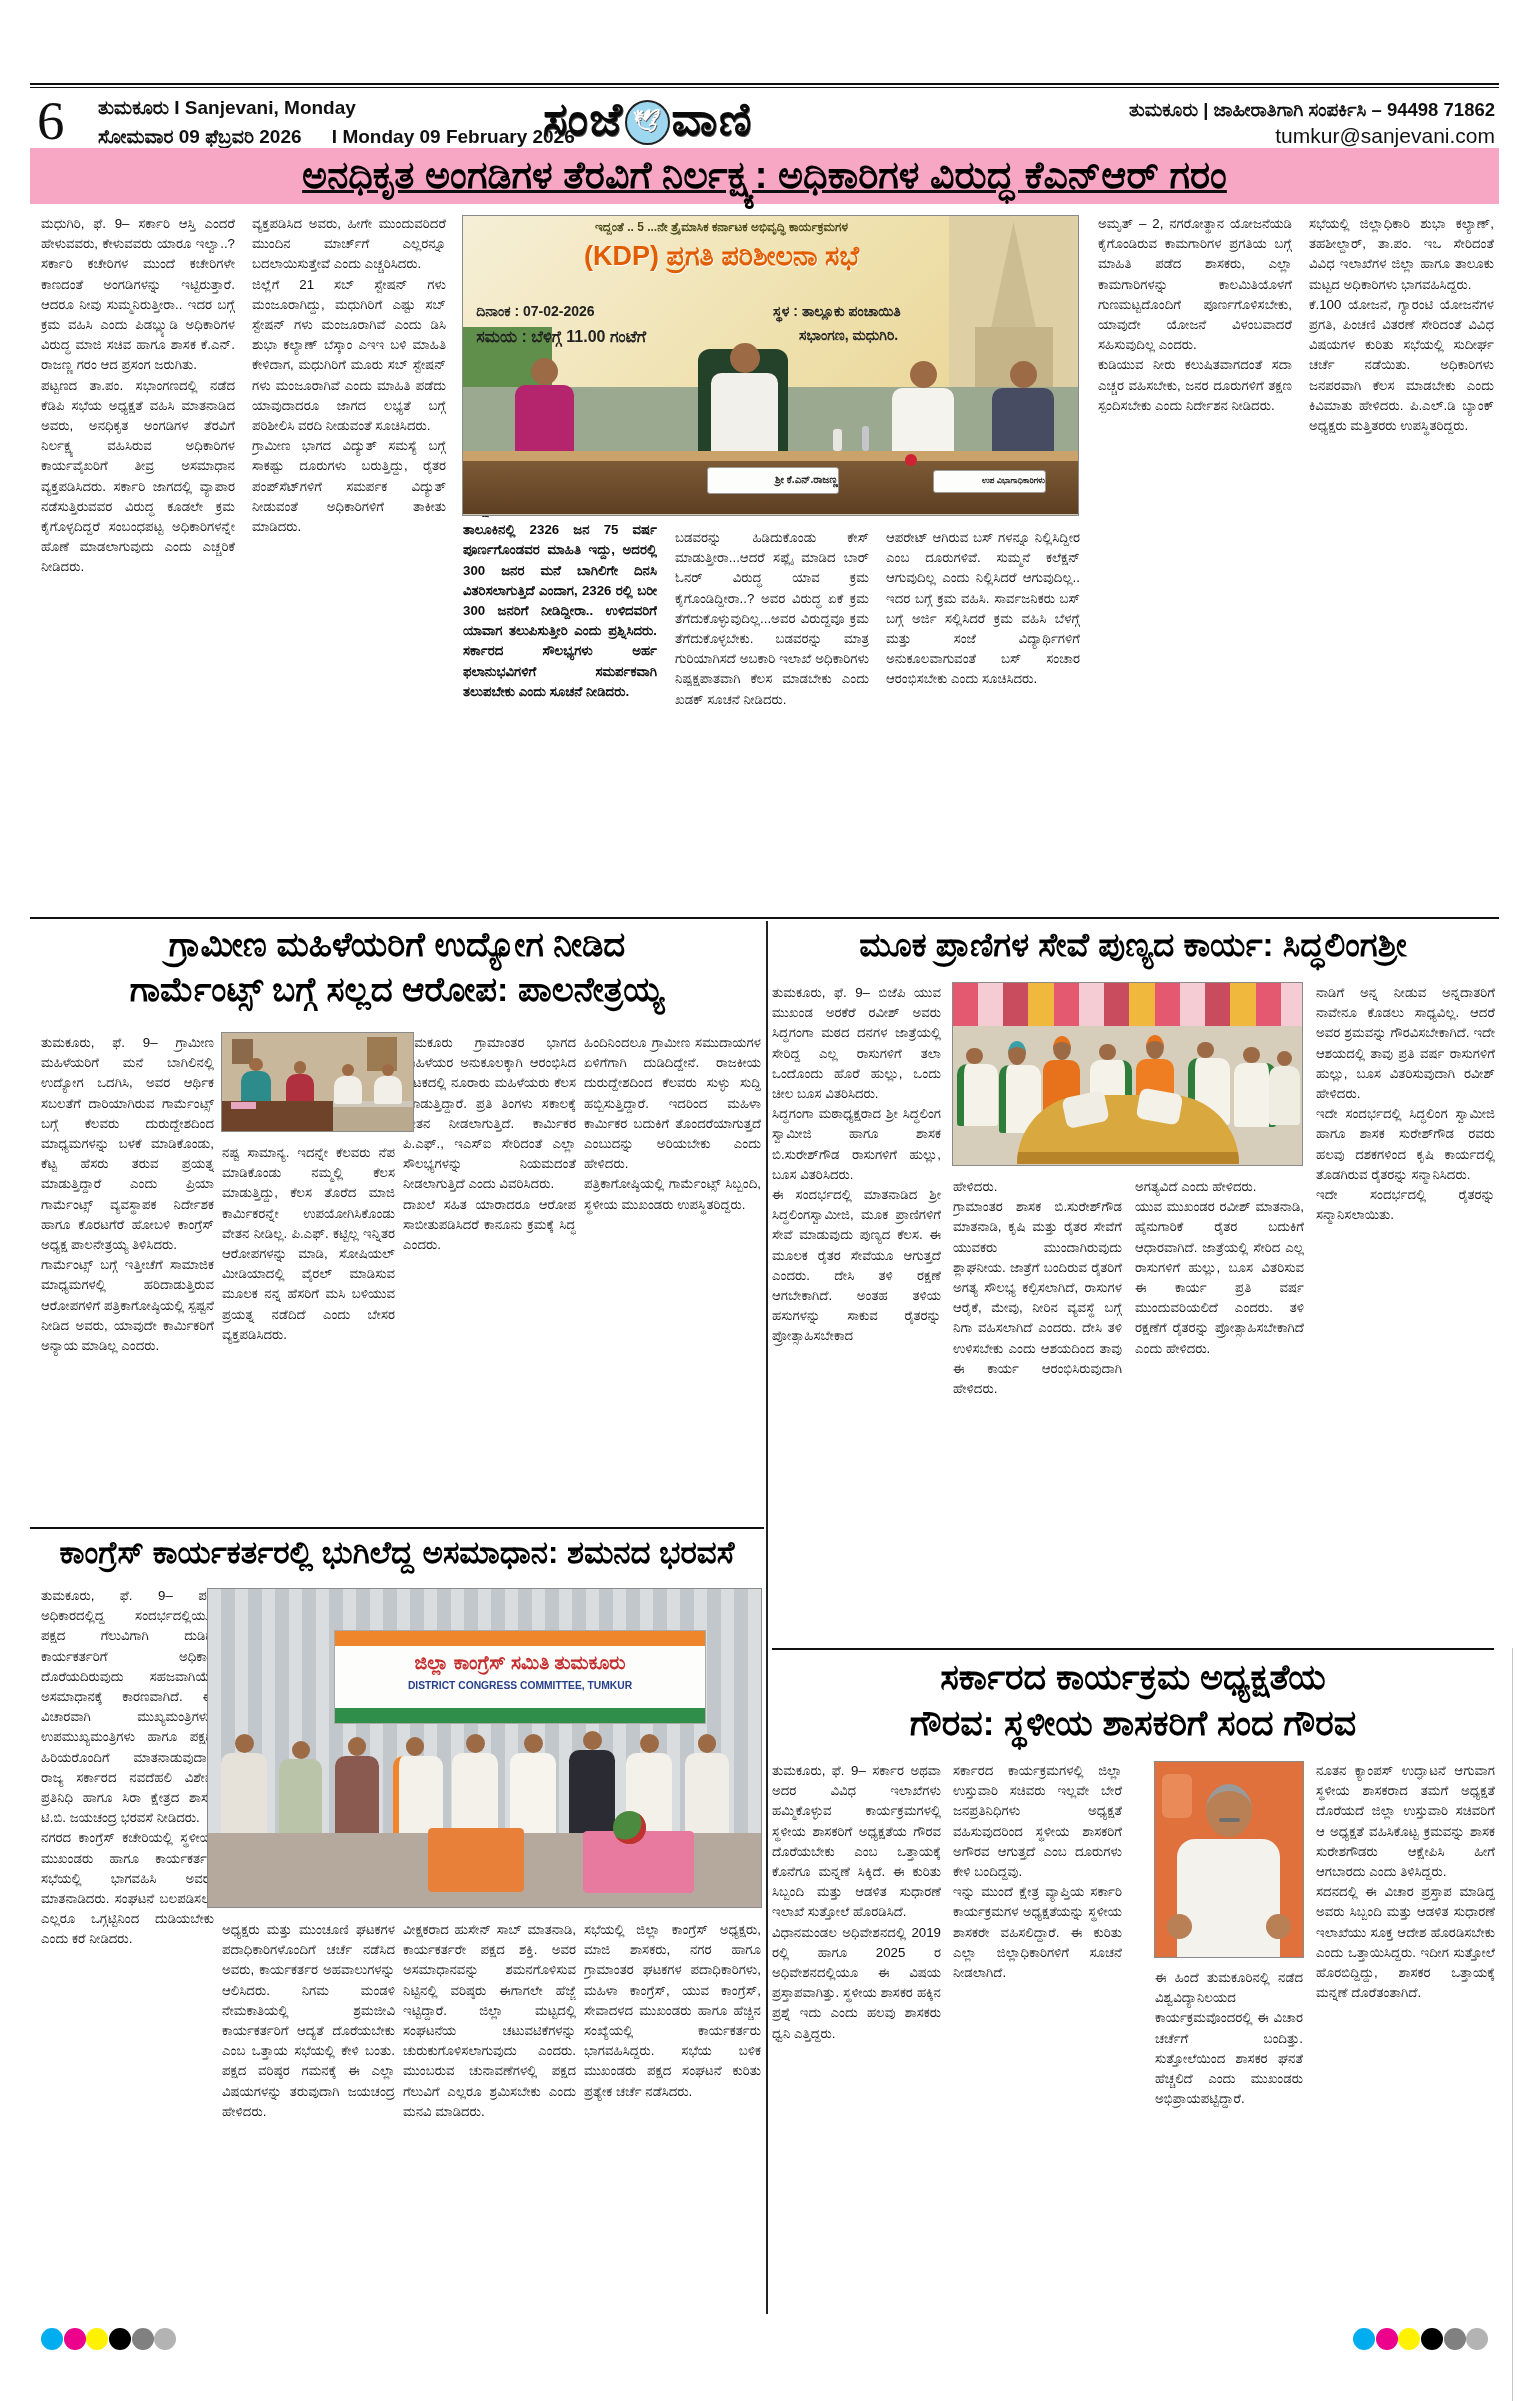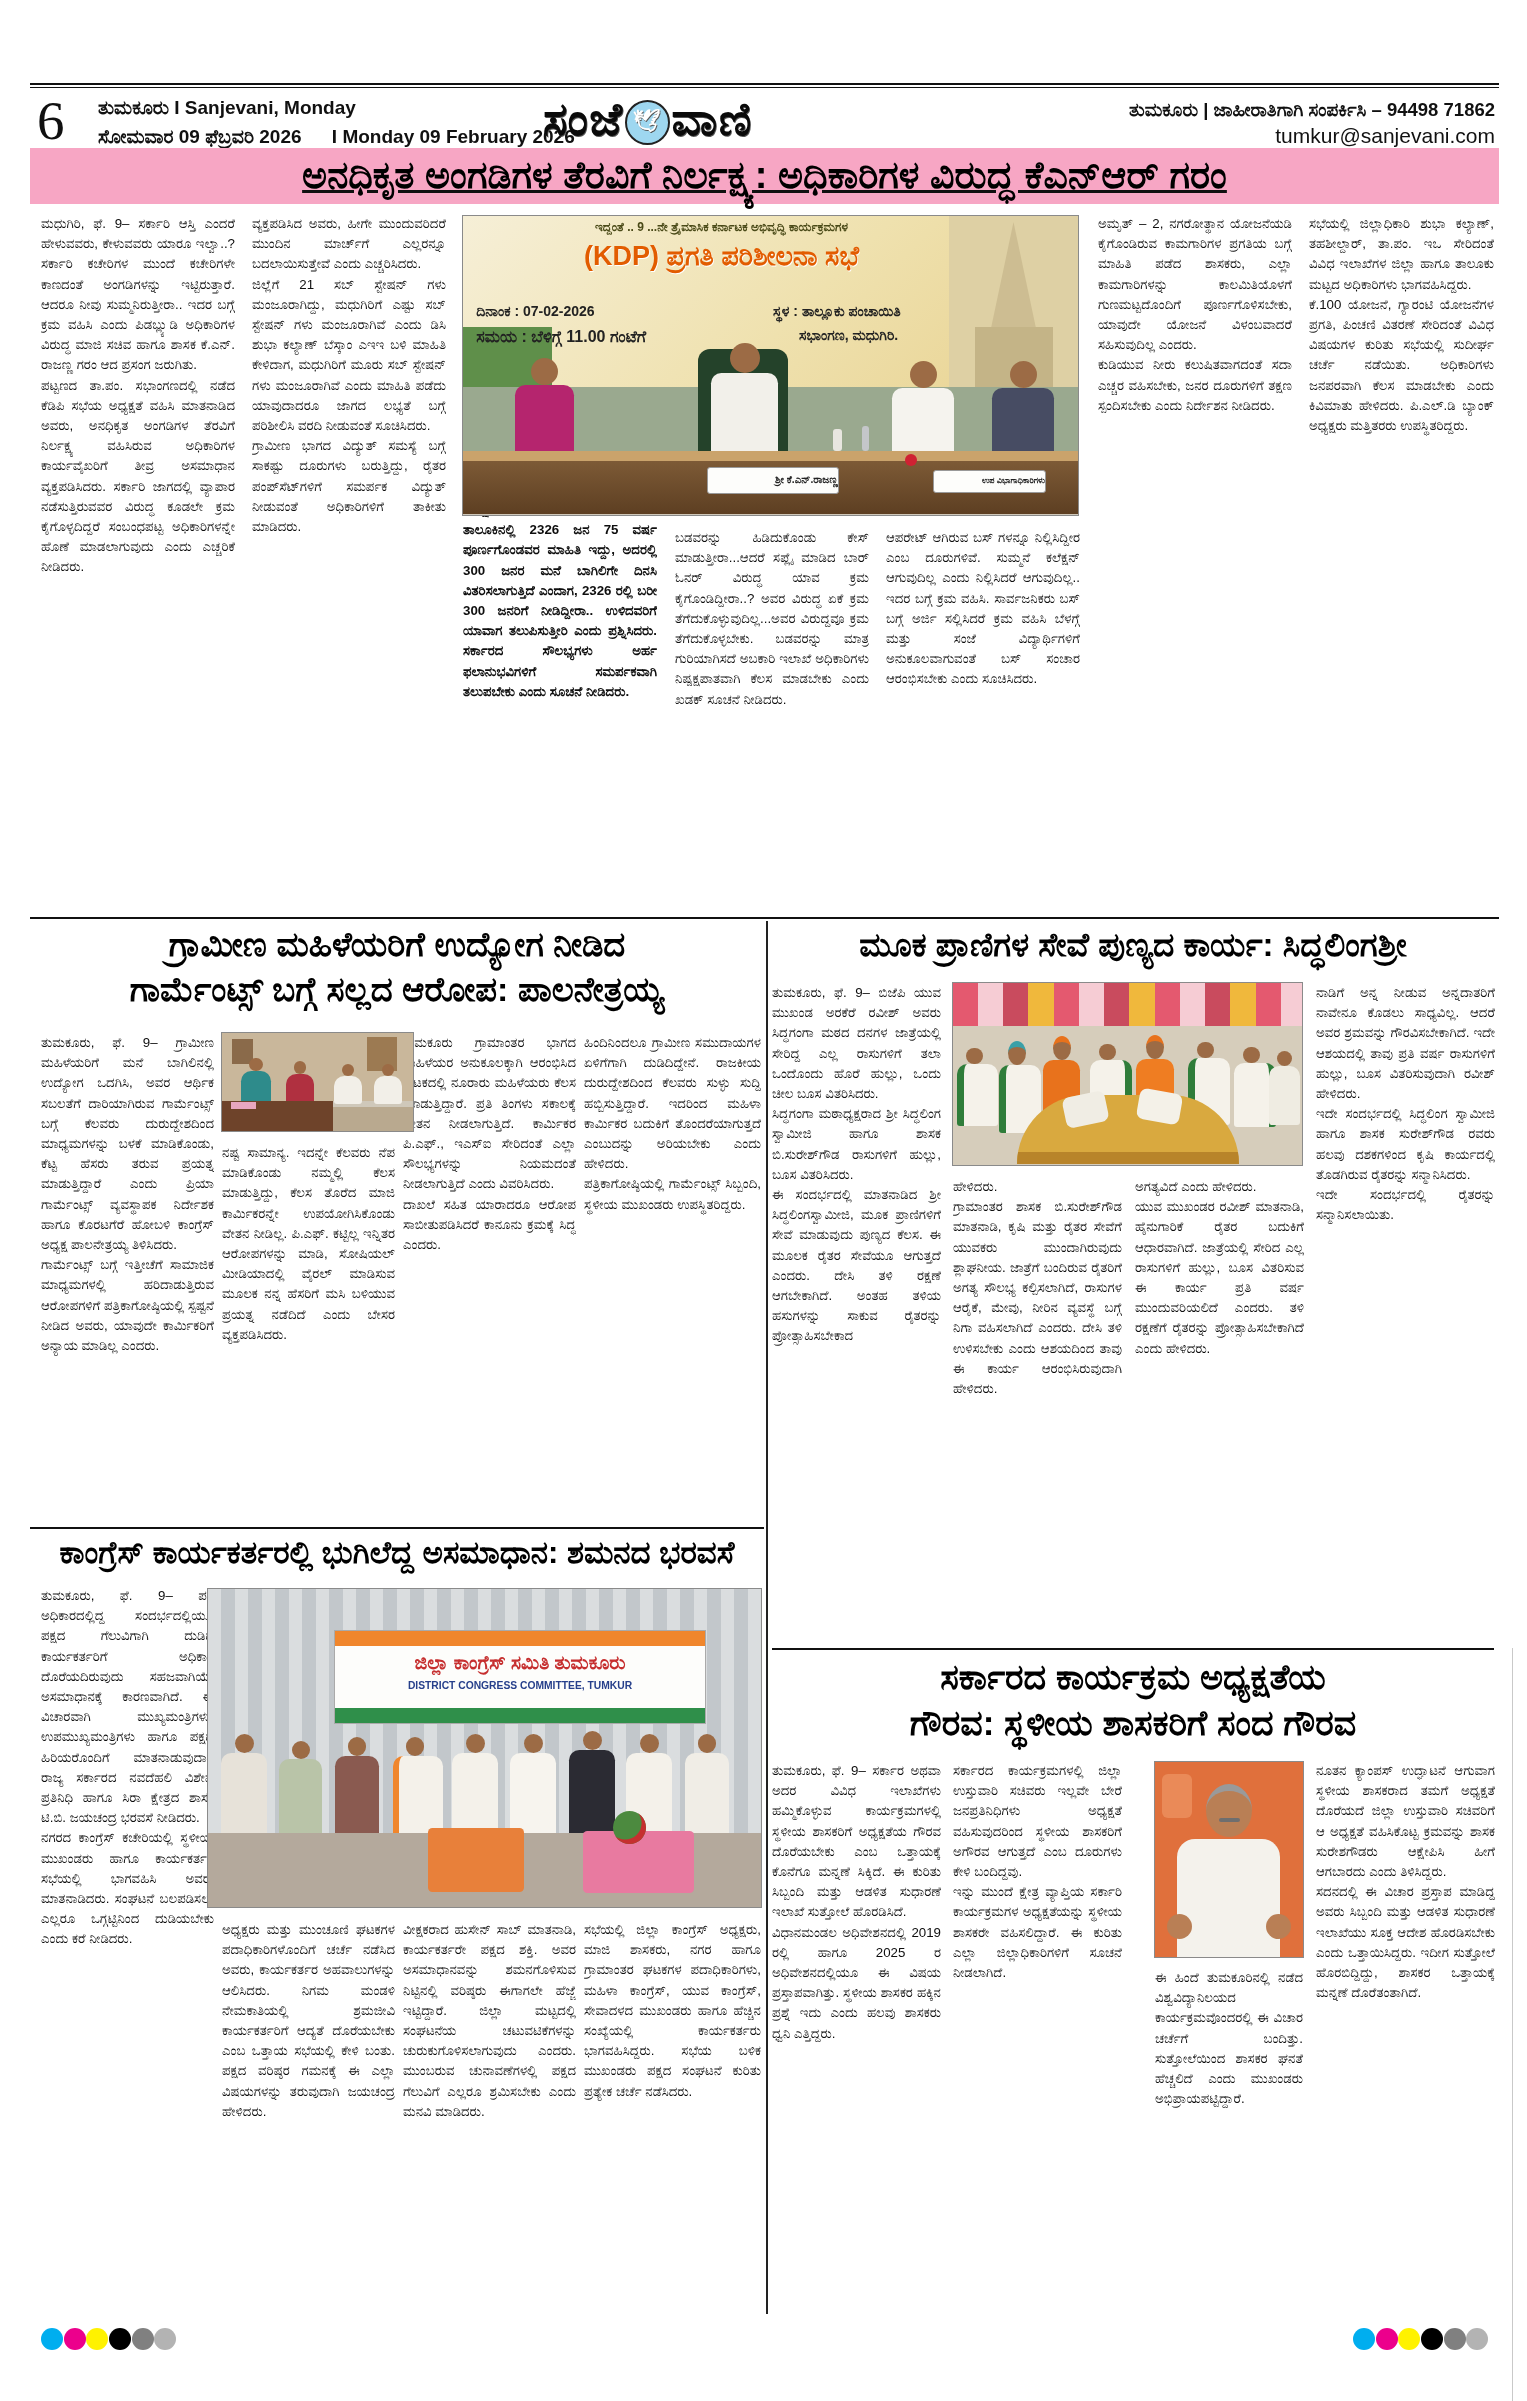--- a/index.html
+++ b/index.html
@@ -74,21 +74,21 @@
     <div class="col" style="left:1309px;top:214px;width:185px;height:695px;">ಸಭೆಯಲ್ಲಿ ಜಿಲ್ಲಾಧಿಕಾರಿ ಶುಭಾ ಕಲ್ಯಾಣ್, ತಹಶೀಲ್ದಾರ್, ತಾ.ಪಂ. ಇಒ ಸೇರಿದಂತೆ ವಿವಿಧ ಇಲಾಖೆಗಳ ಜಿಲ್ಲಾ ಹಾಗೂ ತಾಲೂಕು ಮಟ್ಟದ ಅಧಿಕಾರಿಗಳು ಭಾಗವಹಿಸಿದ್ದರು.
 ಕೆ.100 ಯೋಜನೆ, ಗ್ಯಾರಂಟಿ ಯೋಜನೆಗಳ ಪ್ರಗತಿ, ಪಿಂಚಣಿ ವಿತರಣೆ ಸೇರಿದಂತೆ ವಿವಿಧ ವಿಷಯಗಳ ಕುರಿತು ಸಭೆಯಲ್ಲಿ ಸುದೀರ್ಘ ಚರ್ಚೆ ನಡೆಯಿತು. ಅಧಿಕಾರಿಗಳು ಜನಪರವಾಗಿ ಕೆಲಸ ಮಾಡಬೇಕು ಎಂದು ಕಿವಿಮಾತು ಹೇಳಿದರು. ಪಿ.ಎಲ್.ಡಿ ಬ್ಯಾಂಕ್ ಅಧ್ಯಕ್ಷರು ಮತ್ತಿತರರು ಉಪಸ್ಥಿತರಿದ್ದರು.</div>
 
     <div class="ph" style="left:463px;top:216px;width:615px;height:299px;">
       <div class="abs" style="left:0;top:0;width:615px;height:171px;background:linear-gradient(135deg,#f6efd7 0%,#efe1ae 55%,#e8d291 100%);"></div>
       <div class="abs" style="right:0;top:0;width:129px;height:171px;background:#ded0a4;">
         <div class="abs" style="left:41px;top:6px;width:47px;height:111px;background:#cdbd92;clip-path:polygon(50% 0,100% 100%,0 100%);"></div>
         <div class="abs" style="left:26px;top:111px;width:78px;height:61px;background:#c4b487;"></div>
       </div>
       <div class="abs" style="left:0;top:111px;width:89px;height:61px;background:#5f8f4a;"></div>
-      <div class="abs" style="left:0;top:4.4px;width:517px;text-align:center;font-size:12px;font-weight:700;color:#4a4a18;">ಇದ್ದಂತೆ .. 9 ...ನೇ ತ್ರೈಮಾಸಿಕ ಕರ್ನಾಟಕ ಅಭಿವೃದ್ಧಿ ಕಾರ್ಯಕ್ರಮಗಳ</div>
+      <div class="abs" style="left:0;top:4.4px;width:517px;text-align:center;font-size:12px;font-weight:700;color:#4a4a18;">ಇದ್ದಂತೆ .. 5 ...ನೇ ತ್ರೈಮಾಸಿಕ ಕರ್ನಾಟಕ ಅಭಿವೃದ್ಧಿ ಕಾರ್ಯಕ್ರಮಗಳ</div>
       <div class="abs" style="left:0;top:25px;width:517px;text-align:center;font-size:27px;font-weight:800;color:#e25c00;text-shadow:0.7px 0.7px 0 #fff;">(KDP) ಪ್ರಗತಿ ಪರಿಶೀಲನಾ ಸಭೆ</div>
       <div class="abs" style="left:13.3px;top:87px;font-size:14px;font-weight:700;color:#222;">ದಿನಾಂಕ : 07-02-2026</div>
       <div class="abs" style="left:13.3px;top:112px;font-size:16px;font-weight:700;color:#222;">ಸಮಯ : ಬೆಳಿಗ್ಗೆ 11.00 ಗಂಟೆಗೆ</div>
       <div class="abs" style="left:310px;top:87px;font-size:14px;font-weight:700;color:#222;">ಸ್ಥಳ : ತಾಲ್ಲೂಕು ಪಂಚಾಯಿತಿ</div>
       <div class="abs" style="left:336px;top:111px;font-size:14px;font-weight:700;color:#222;">ಸಭಾಂಗಣ, ಮಧುಗಿರಿ.</div>
       <div class="abs" style="left:0;top:171px;width:615px;height:68px;background:#9aa98f;"></div>
       <div class="abs" style="left:235px;top:133px;width:90px;height:103px;background:#24422a;border-radius:12px 12px 0 0;"></div>
       <div class="pers" style="left:52px;top:142px;width:59px;">
         <div class="hd" style="width:27px;height:27px;"></div>
           <div class="tr" style="width:59px;height:72px;background:#b5256e;"></div>

